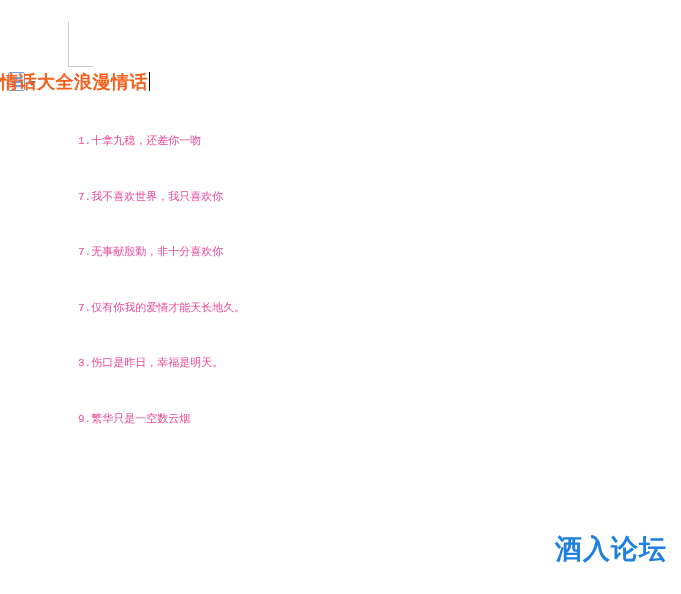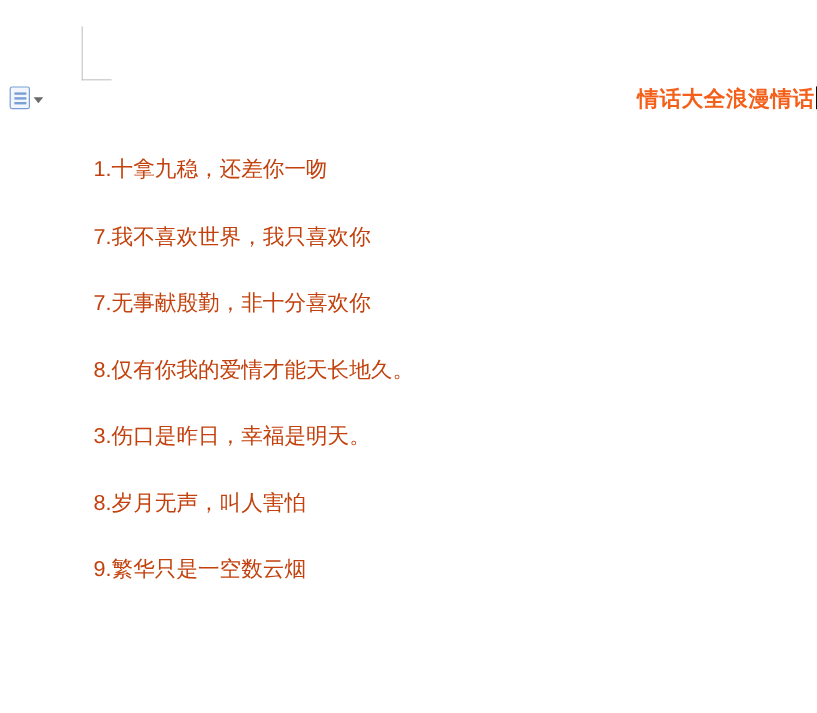--- a/index.html
+++ b/index.html
@@ -72,21 +72,21 @@
     border-top: 5px solid #6a6a6a;
     margin-top: 3px;
   }
 
   
   #doc-title {
     position: absolute;
     left: 0;
     top: 70px;
     width: 681px;
-    text-align: right;
+    text-align: left;
     font-family: "DejaVu Sans", "Liberation Sans", sans-serif;
     font-size: 18px;
     font-weight: bold;
     color: #f4601a;
     letter-spacing: 0.5px;
     white-space: nowrap;
   }
   #title-caret {
     display: inline-block;
     width: 1px;
@@ -97,23 +97,23 @@
   }
 
   
   #doc-body {
     position: absolute;
     left: 78px;
     top: 128px;
     width: 540px;
   }
   .doc-line {
-    font-family: Liberation Sans, sans-serif;
-    font-size: 18px;
-    color: #c2410c;
+    font-family: Liberation Mono, monospace;
+    font-size: 11px;
+    color: #ec4899;
     line-height: 26px;
     height: 26px;
     margin-bottom: 29.5px;
     white-space: nowrap;
   }
   .doc-line:last-child {
     margin-bottom: 0;
   }
 
   
@@ -140,20 +140,20 @@
     <div id="gutter-icon"></div>
     <div id="gutter-caret"></div>
   </div>
 
   <div id="doc-title"><span>情话大全浪漫情话</span><span id="title-caret"></span></div>
 
   <div id="doc-body">
     <div class="doc-line">1.十拿九稳，还差你一吻</div>
     <div class="doc-line">7.我不喜欢世界，我只喜欢你</div>
     <div class="doc-line">7.无事献殷勤，非十分喜欢你</div>
-    <div class="doc-line">8.仅有你我的爱情才能天长地久。</div>
+    <div class="doc-line">7.仅有你我的爱情才能天长地久。</div>
     <div class="doc-line">3.伤口是昨日，幸福是明天。</div>
-    <div class="doc-line">8.岁月无声，叫人害怕</div>
     <div class="doc-line">9.繁华只是一空数云烟</div>
   </div>
 
+  <div id="watermark">酒入论坛</div>
 
 </div>
 
 </body></html>

